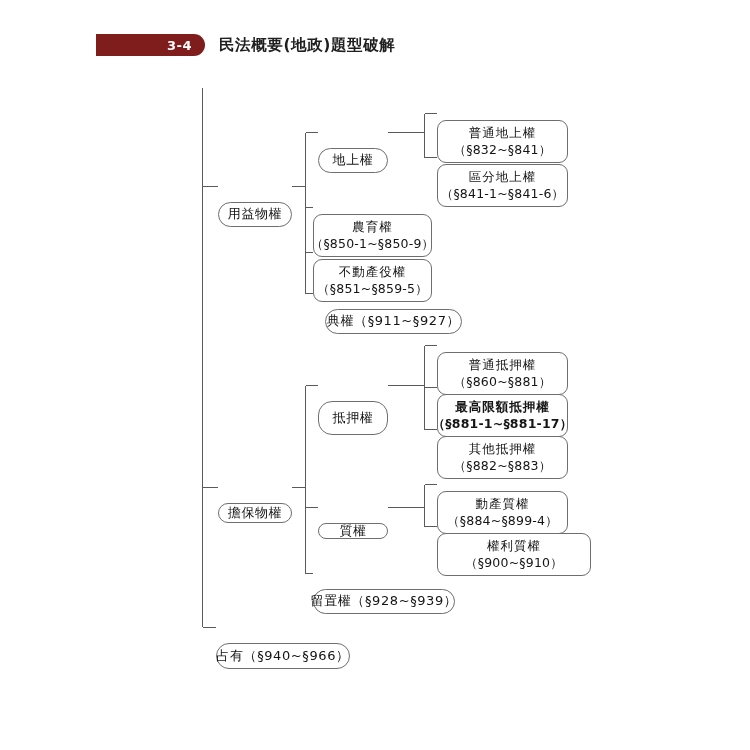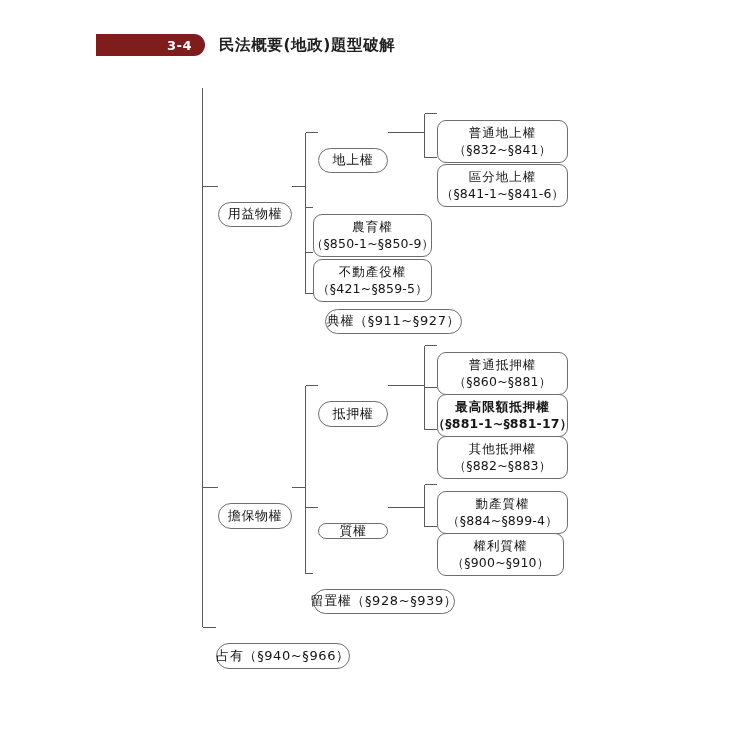--- a/index.html
+++ b/index.html
@@ -148,47 +148,47 @@
       <path d="M424.5 484.5 L424.5 526.5"></path>
       <path d="M424.5 484.5 L437 484.5"></path>
       <path d="M424.5 526.5 L437 526.5"></path>
     </g>
   </svg>
 
   <div class="node pill" style="left:218px; top:174px; width:74px; height:25px;justify-content:center;">
     <span class="line1">用益物權</span>
   </div>
 
-  <div class="node pill" style="left:218px; top:475px; width:74px; height:26px;">
+  <div class="node pill" style="left:218px; top:475px; width:74px; height:20px;">
     <span class="line1">擔保物權</span>
   </div>
 
   <div class="node pill" style="left:216px; top:615px; width:134px; height:26px;">
     <span class="line1">占有（§940~§966）</span>
   </div>
 
   <div class="node pill" style="left:318px; top:120px; width:70px; height:25px;">
     <span class="line1">地上權</span>
   </div>
 
   <div class="node boxed" style="left:313px; top:186px; width:119px; height:43px;">
     <span class="line1">農育權</span>
     <span class="line2">（§850-1~§850-9）</span>
   </div>
 
   <div class="node boxed" style="left:313px; top:231px; width:119px; height:43px;justify-content:center;">
     <span class="line1">不動產役權</span>
-    <span class="line2">（§421~§859-5）</span>
+    <span class="line2">（§851~§859-5）</span>
   </div>
 
   <div class="node pill" style="left:325px; top:281px; width:137px; height:25px;">
     <span class="line1">典權（§911~§927）</span>
   </div>
 
-  <div class="node pill" style="left:318px; top:373px; width:70px; height:26px;">
+  <div class="node pill" style="left:318px; top:373px; width:70px; height:34px;">
     <span class="line1">抵押權</span>
   </div>
 
   <div class="node pill" style="left:318px; top:495px; width:70px; height:16px;">
     <span class="line1">質權</span>
   </div>
 
   <div class="node pill" style="left:313px; top:561px; width:142px; height:25px;">
     <span class="line1">留置權（§928~§939）</span>
   </div>
@@ -216,18 +216,18 @@
   <div class="node boxed" style="left:437px; top:408px; width:131px; height:43px;">
     <span class="line1">其他抵押權</span>
     <span class="line2">（§882~§883）</span>
   </div>
 
   <div class="node boxed" style="left:437px; top:463px; width:131px; height:43px;">
     <span class="line1">動產質權</span>
     <span class="line2">（§884~§899-4）</span>
   </div>
 
-  <div class="node boxed" style="left:437px; top:505px; width:127px; height:43px;">
+  <div class="node boxed" style="left:437px; top:505px; width:154px; height:43px;">
     <span class="line1">權利質權</span>
     <span class="line2">（§900~§910）</span>
   </div>
 
 </div>
 
 </body></html>

